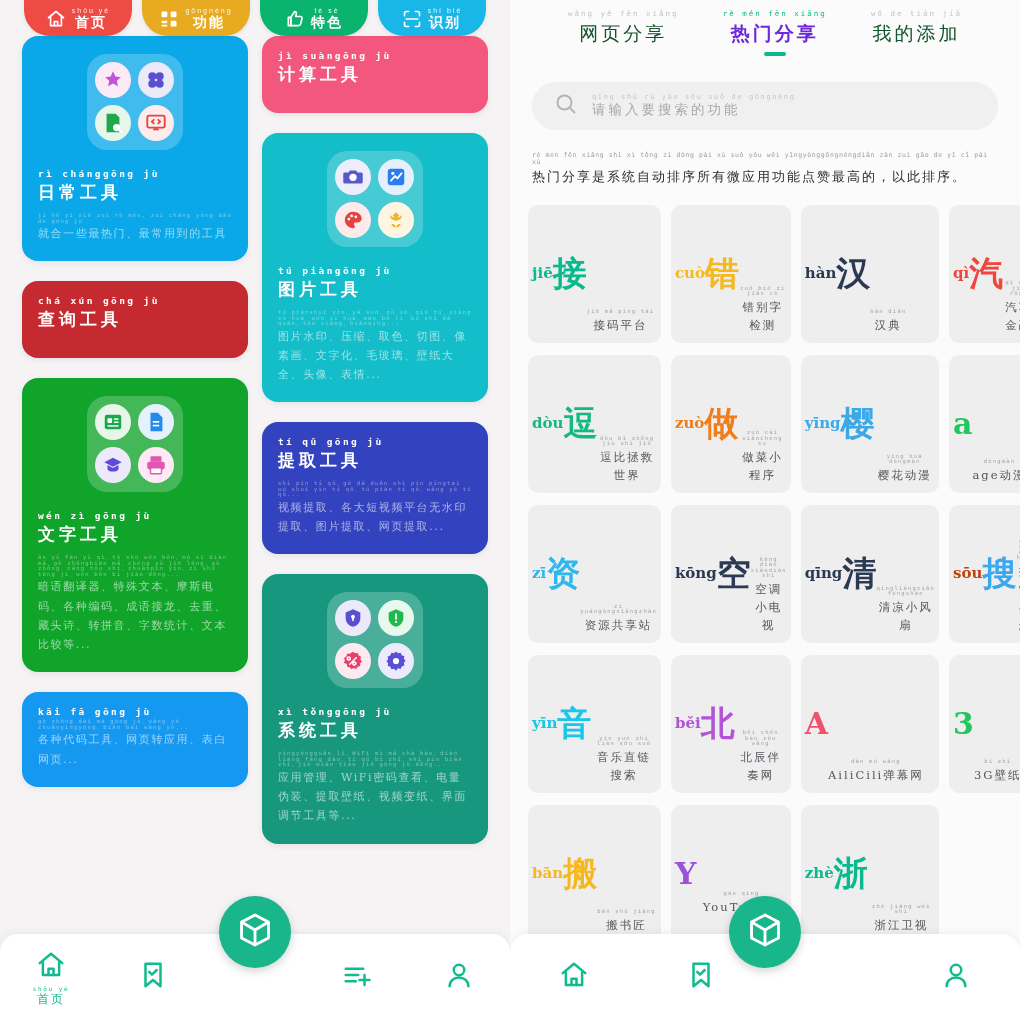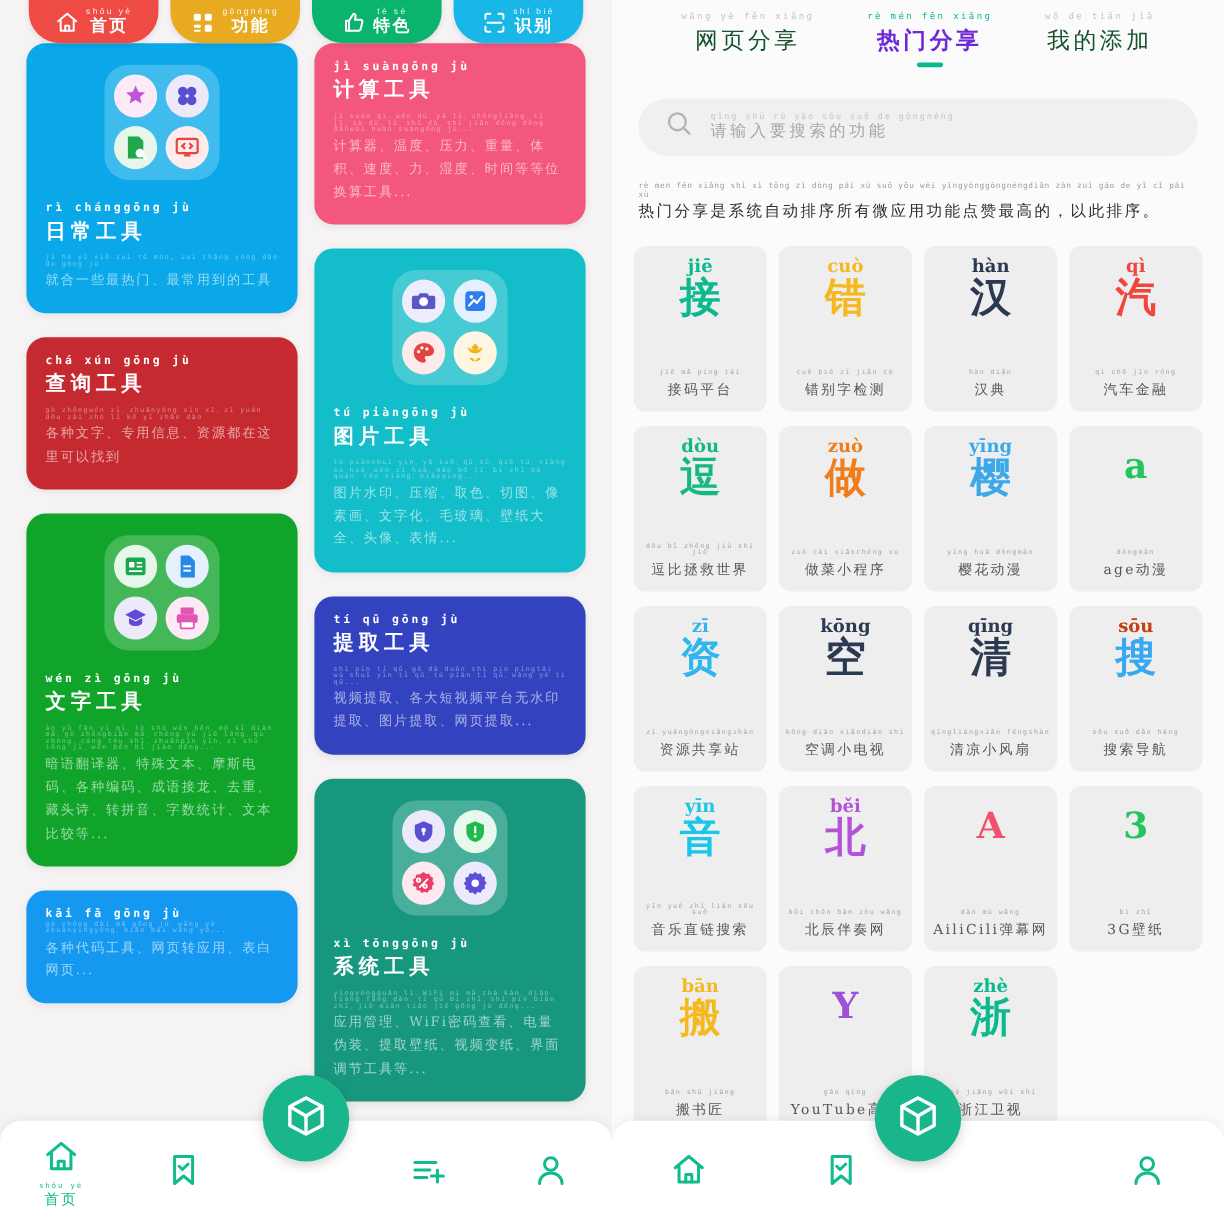--- a/index.html
+++ b/index.html
@@ -74,21 +74,21 @@
 
   .notice { margin: 22px 22px 0 22px; }
   .notice .py { font-size: 6.5px; color: #9d9d9d; letter-spacing: .6px; line-height: 1.2;
                 font-family: "DejaVu Sans Mono", monospace; }
   .notice .cn { font-size: 13px; color: #2e2e2e; letter-spacing: 2px; line-height: 1.5;
                 font-family: "DejaVu Serif", serif; }
 
   .grid { margin: 18px 18px 0 18px; display: grid; grid-template-columns: repeat(4, 1fr);
           gap: 12px 10px; }
   .gitem { background: #eeeeee; border-radius: 10px; height: 138px; padding: 10px 4px;
-           display: flex; flex-direction: column; align-items: center; cursor: pointer; }
+           display: flex; flex-direction: row; align-items: center; cursor: pointer; }
   .g-py { font-size: 15px; font-weight: 700; line-height: 1;
           font-family: "DejaVu Serif", serif; }
   .g-char { font-size: 34px; font-weight: 700; line-height: 1.05; margin-top: 1px;
             font-family: "DejaVu Serif", serif; }
   .g-lat { font-size: 30px; font-weight: 700; line-height: 1.6;
            font-family: "DejaVu Serif", serif; }
   .g-sub { margin-top: auto; text-align: center; }
   .g-sub .sp { font-size: 5.5px; color: #a4a4a4; letter-spacing: 1.2px; line-height: 1;
                display: block; font-family: "DejaVu Sans Mono", monospace; }
   .g-sub .sc { font-size: 11.5px; color: #55555c; letter-spacing: 2px; line-height: 1.25;
@@ -208,21 +208,20 @@
                 </svg>
               </span>
             </div>
             <div class="c-py">rì chánggōng jù</div>
             <div class="c-title">日常工具</div>
             <div class="c-desc"><span class="rb">jí hé yī xiē zuì rè mén, zuì cháng yòng dào de gōng jù</span><span class="txt">就合一些最热门、最常用到的工具</span></div>
           </div>
           <div class="card" style="background: rgb(198, 42, 49);">
             <div class="c-py">chá xún gōng jù</div>
             <div class="c-title">查询工具</div>
-            <div class="c-desc"><span class="rb">gè zhǒngwén zì、zhuānyòng xìn xī、zī yuán dōu zài zhè lǐ kě yǐ zhǎo dào</span><span class="txt">各种文字、专用信息、资源都在这里可以找到</span></div>
           </div>
           <div class="card" style="background: rgb(16, 165, 42);">
             <div class="icon-box">
               <span class="ic" style="background:#e6f7ea">
                 <svg viewBox="0 0 24 24" fill="#19a84d">
                   <rect x="3" y="4" width="18" height="16" rx="2.5"></rect>
                   <rect x="6" y="8" width="5" height="5" rx="1" fill="#fff"></rect>
                   <rect x="13" y="8" width="5" height="1.6" fill="#fff"></rect>
                   <rect x="13" y="11.4" width="5" height="1.6" fill="#fff"></rect>
                   <rect x="6" y="15.5" width="12" height="1.6" fill="#fff"></rect>
@@ -255,21 +254,20 @@
           </div>
           <div class="card" style="background: rgb(21, 152, 240);">
             <div class="c-py">kāi fā gōng jù</div>
             <div class="c-desc"><span class="rb">gè zhǒng dài mǎ gōng jù、wǎng yè zhuǎnyìngyòng、biǎo bái wǎng yè...</span><span class="txt">各种代码工具、网页转应用、表白网页...</span></div>
           </div>
         </div>
       <div class="col" id="colR">
           <div class="card" style="background: rgb(243, 87, 126);">
             <div class="c-py">jì suàngōng jù</div>
             <div class="c-title">计算工具</div>
-            <div class="c-desc"><span class="rb">jì suàn qì、wēn dù、yā lì、zhòngliàng、tǐ jī、sù dù、lì、shī dù、shí jiān děng děng dānwèi huàn suàngōng jù...</span><span class="txt">计算器、温度、压力、重量、体积、速度、力、湿度、时间等等位换算工具...</span></div>
           </div>
           <div class="card" style="background: rgb(19, 189, 201);">
             <div class="icon-box">
               <span class="ic" style="background:#eeedfb">
                 <svg viewBox="0 0 24 24" fill="#5a58c9">
                   <path d="M3 7h4l1.6-2.2h6.8L17 7h4a1.6 1.6 0 0 1 1.6 1.6v9A1.6 1.6 0 0 1 21 19.2H3A1.6 1.6 0 0 1 1.4 17.6v-9A1.6 1.6 0 0 1 3 7z"></path>
                   <circle cx="12" cy="12.4" r="4" fill="#fff"></circle>
                 </svg>
               </span>
               <span class="ic" style="background:#e4f0fd">

